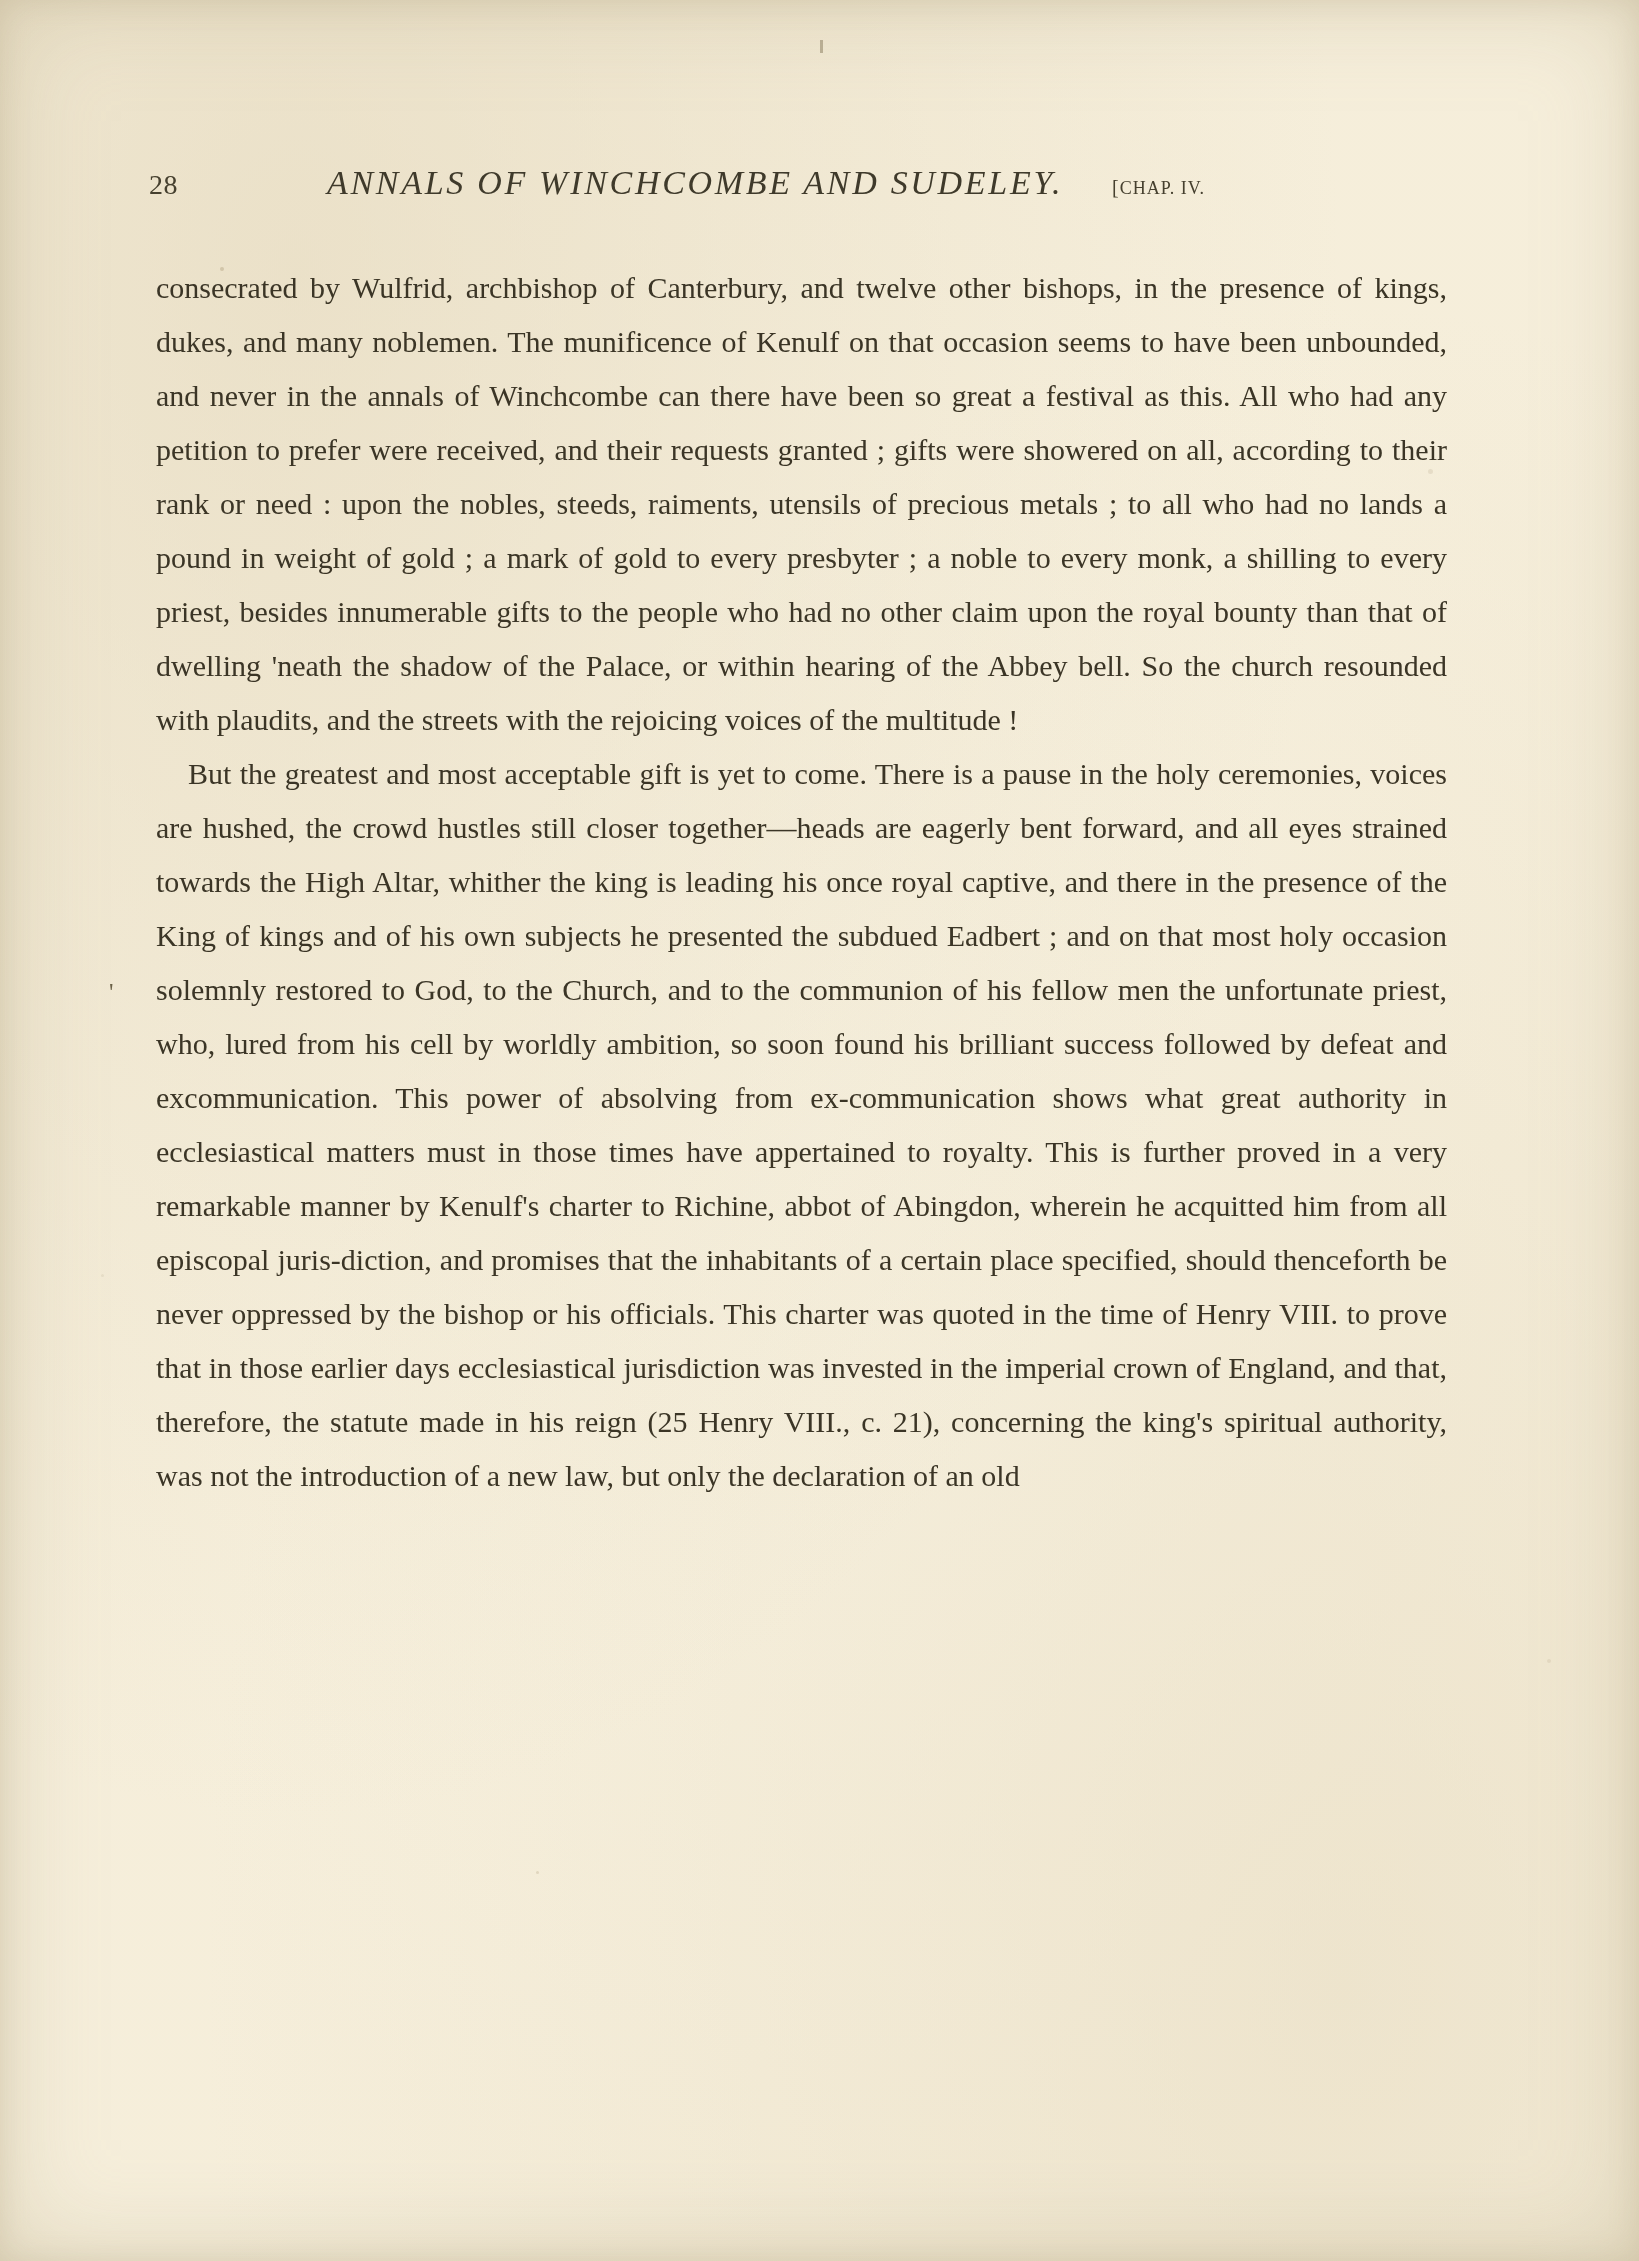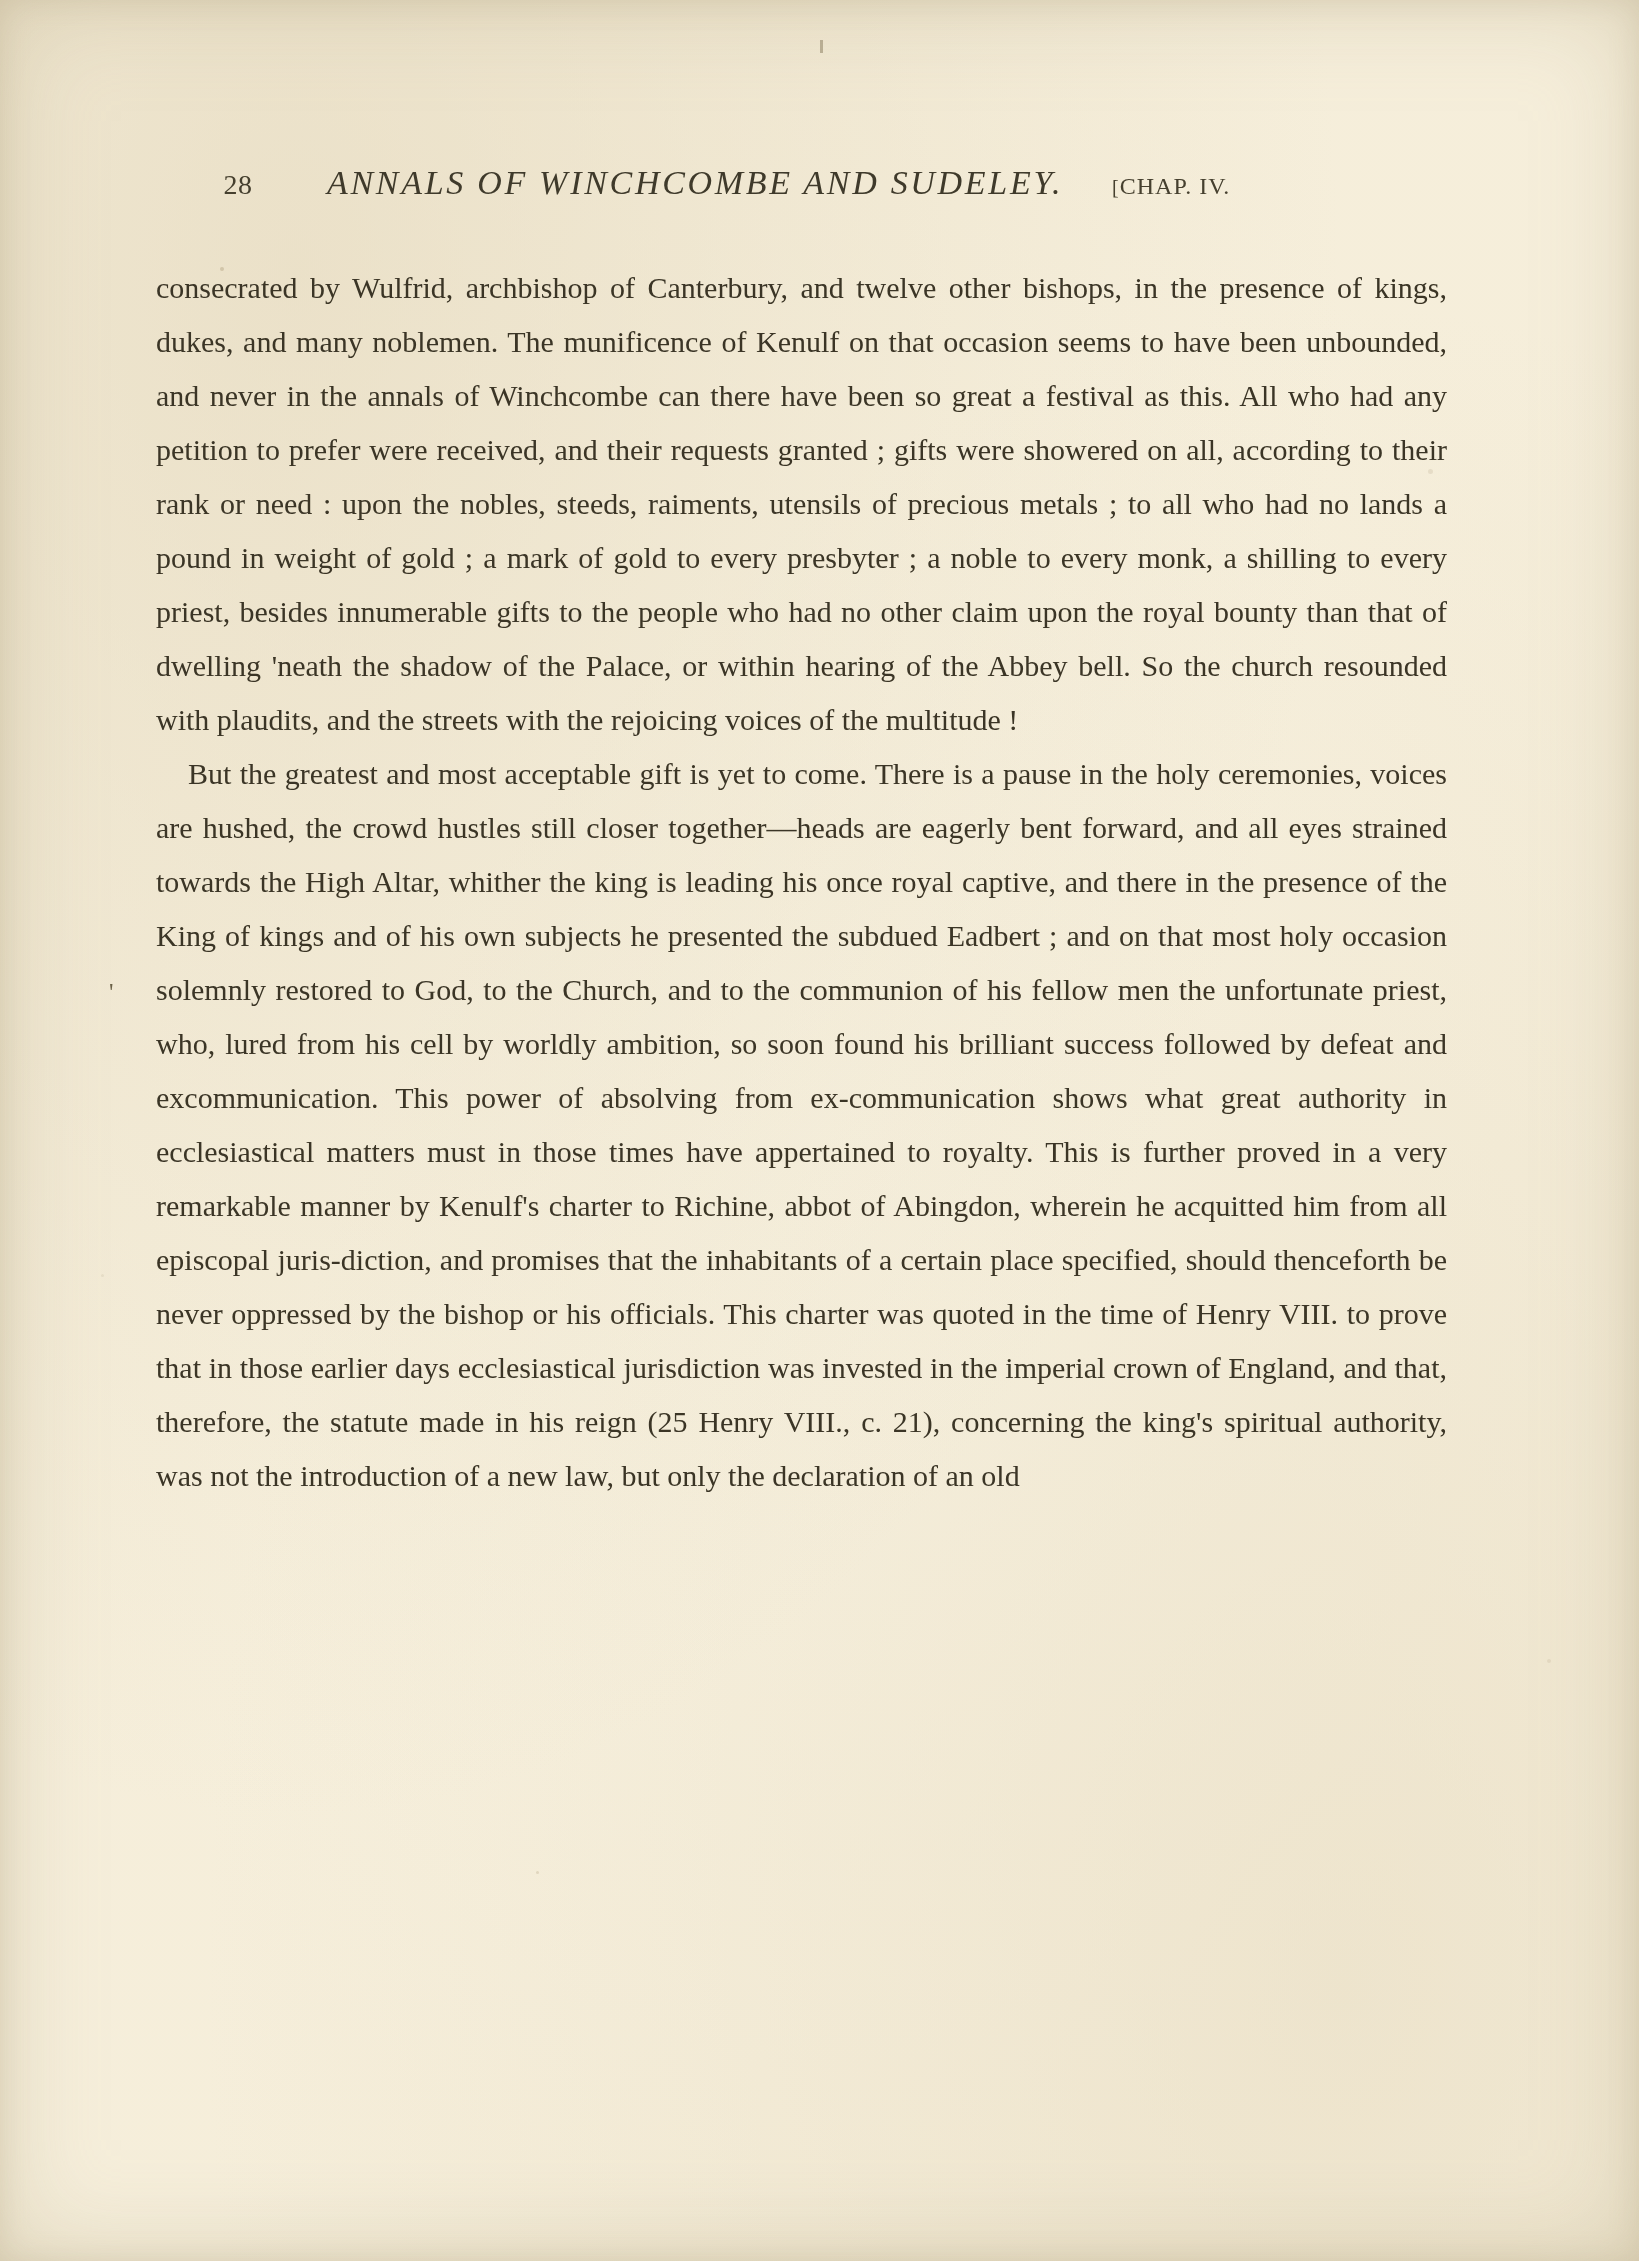--- a/index.html
+++ b/index.html
@@ -56,40 +56,39 @@
     align-items: baseline;
     white-space: nowrap;
   }
   .folio {
     font-family: "Liberation Serif", serif;
     font-size: 28px;
     color: #46402f;
     letter-spacing: 0.4px;
     width: 178px;
     display: inline-block;
-    text-align: center;
   }
   .running-title {
     font-family: "Liberation Serif", serif;
     font-style: italic;
     font-size: 34px;
     letter-spacing: 2.7px;
     color: #3f3a2b;
     flex: 0 0 auto;
   }
   .chapter-ref {
     font-family: "Liberation Serif", serif;
     font-size: 20px;
     letter-spacing: 1px;
     color: #46402f;
     margin-left: 49px;
     flex: 0 0 auto;
   }
   .chapter-ref .small {
-    font-size: 24px;
+    font-size: 18px;
   }
   .body-text {
     position: absolute;
     left: 156px;
     top: 261px;
     width: 1291px;
     font-family: "Liberation Serif", serif;
     font-size: 30px;
     line-height: 54px;
     color: #3b3526;

